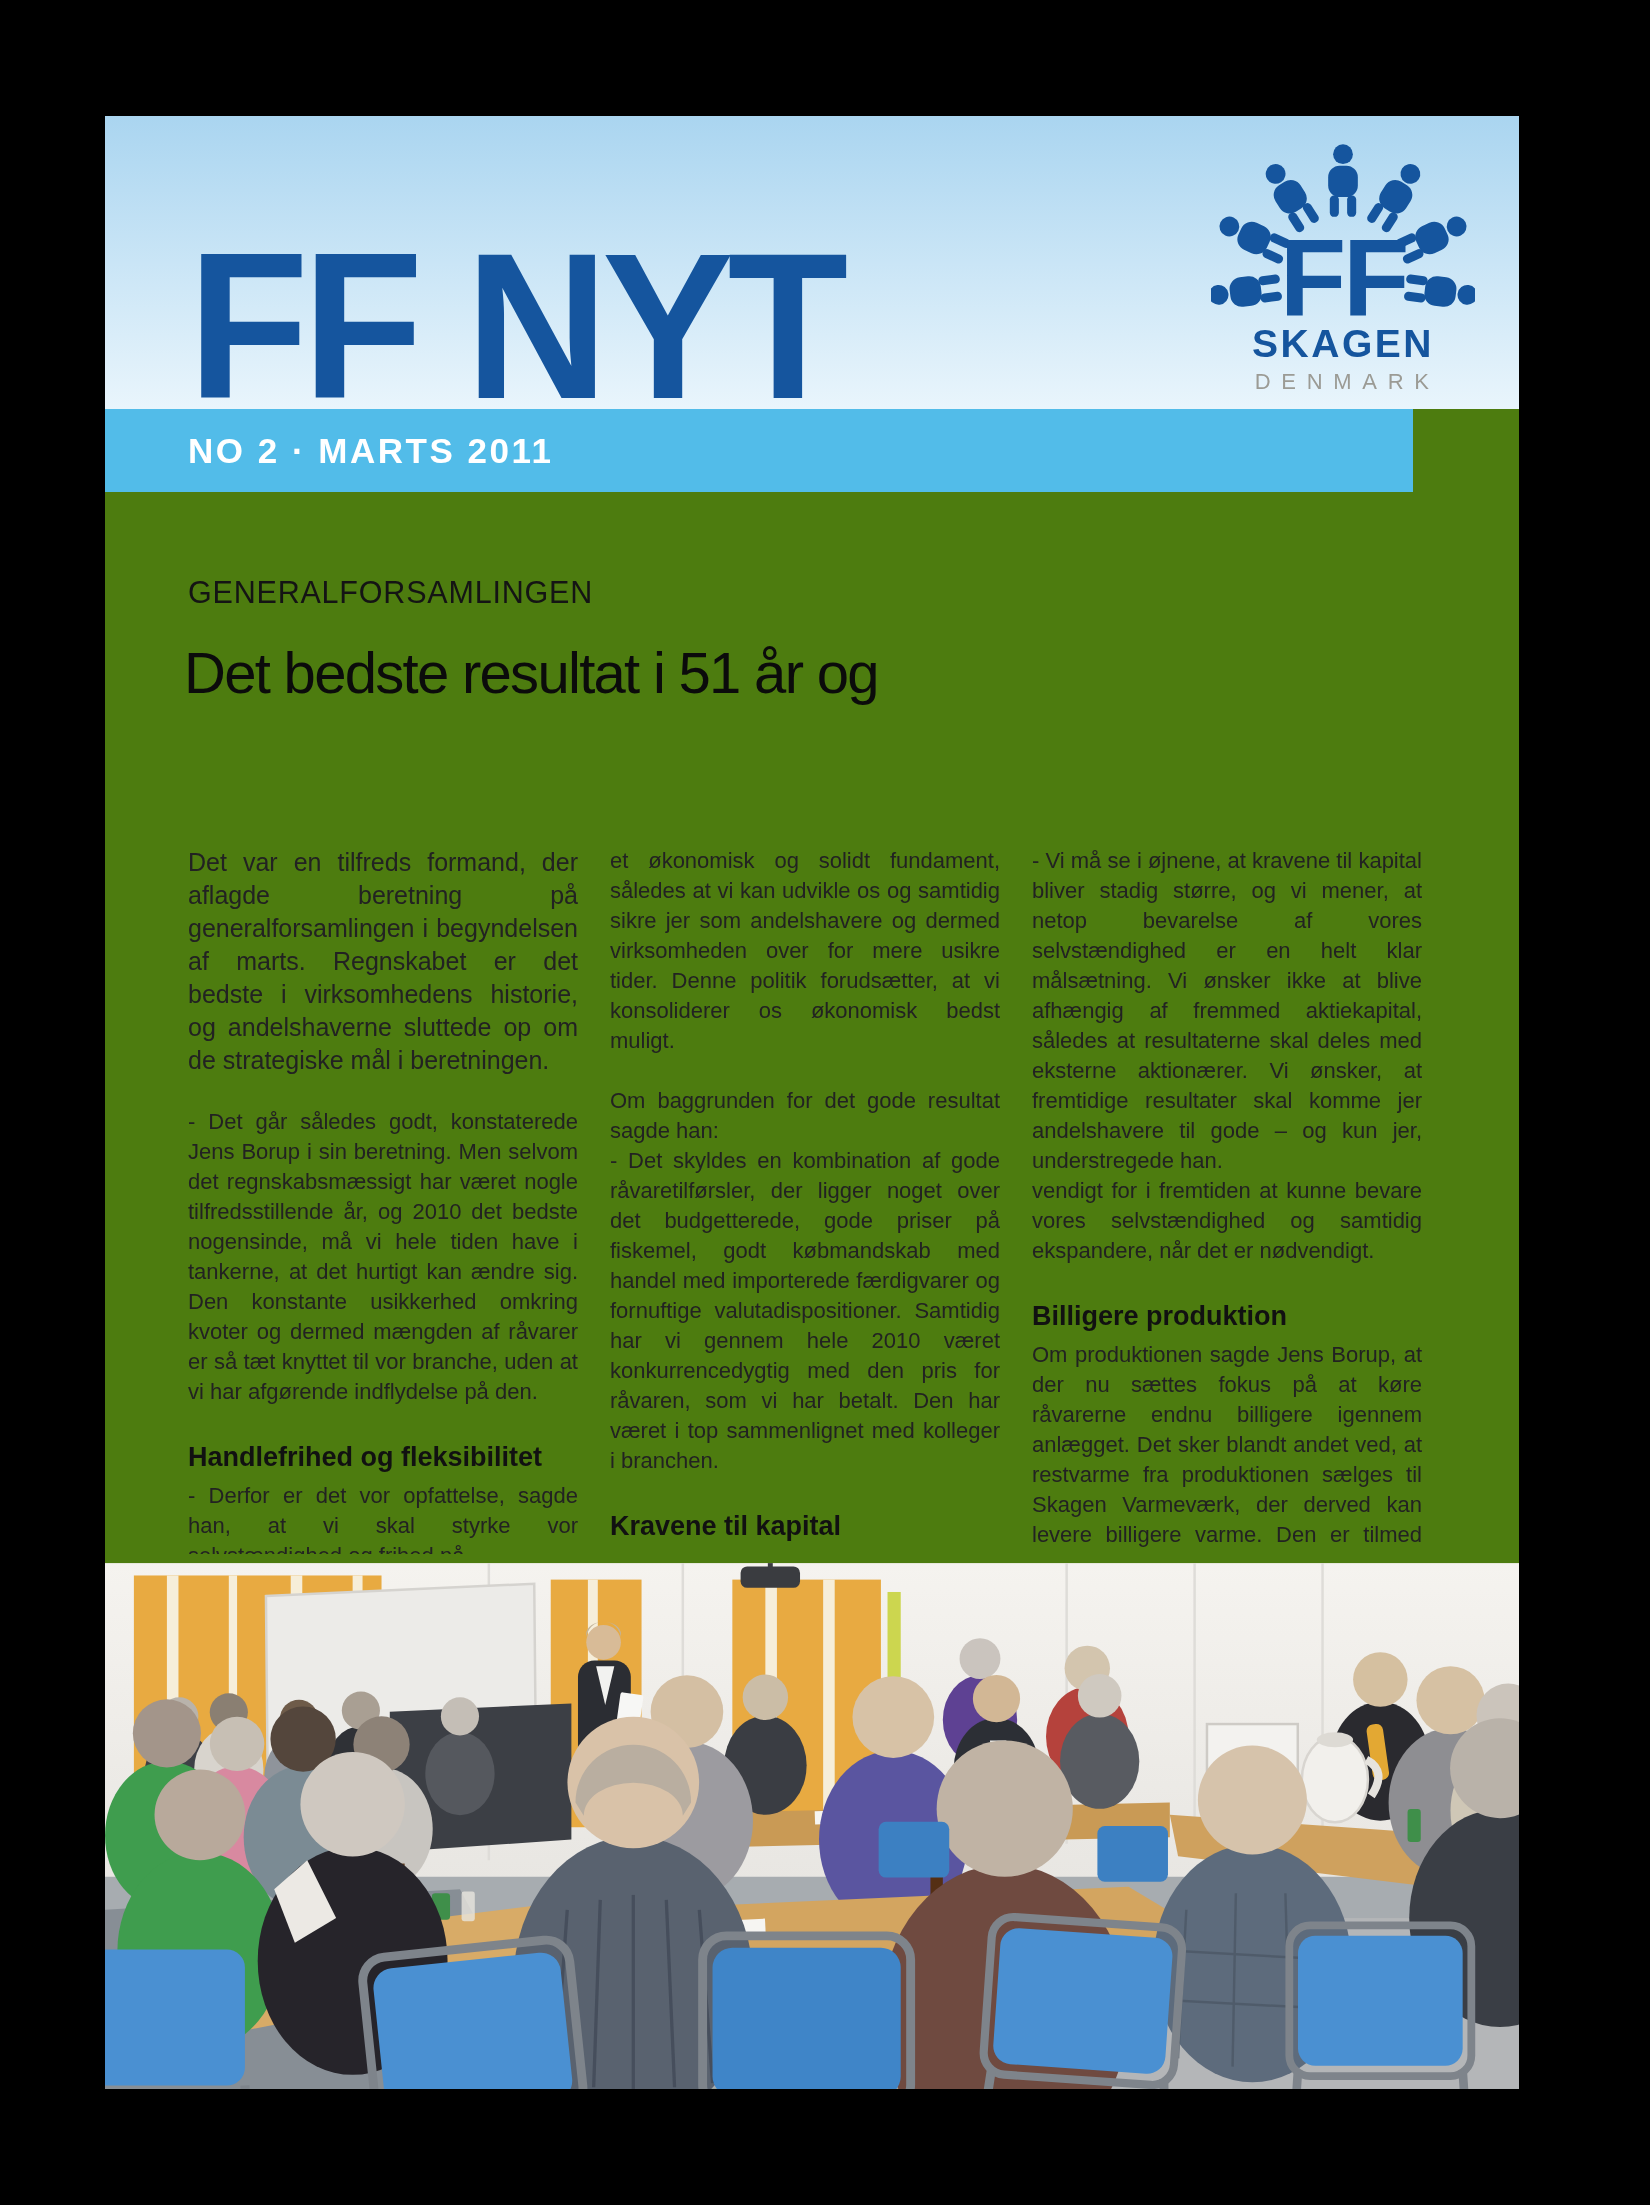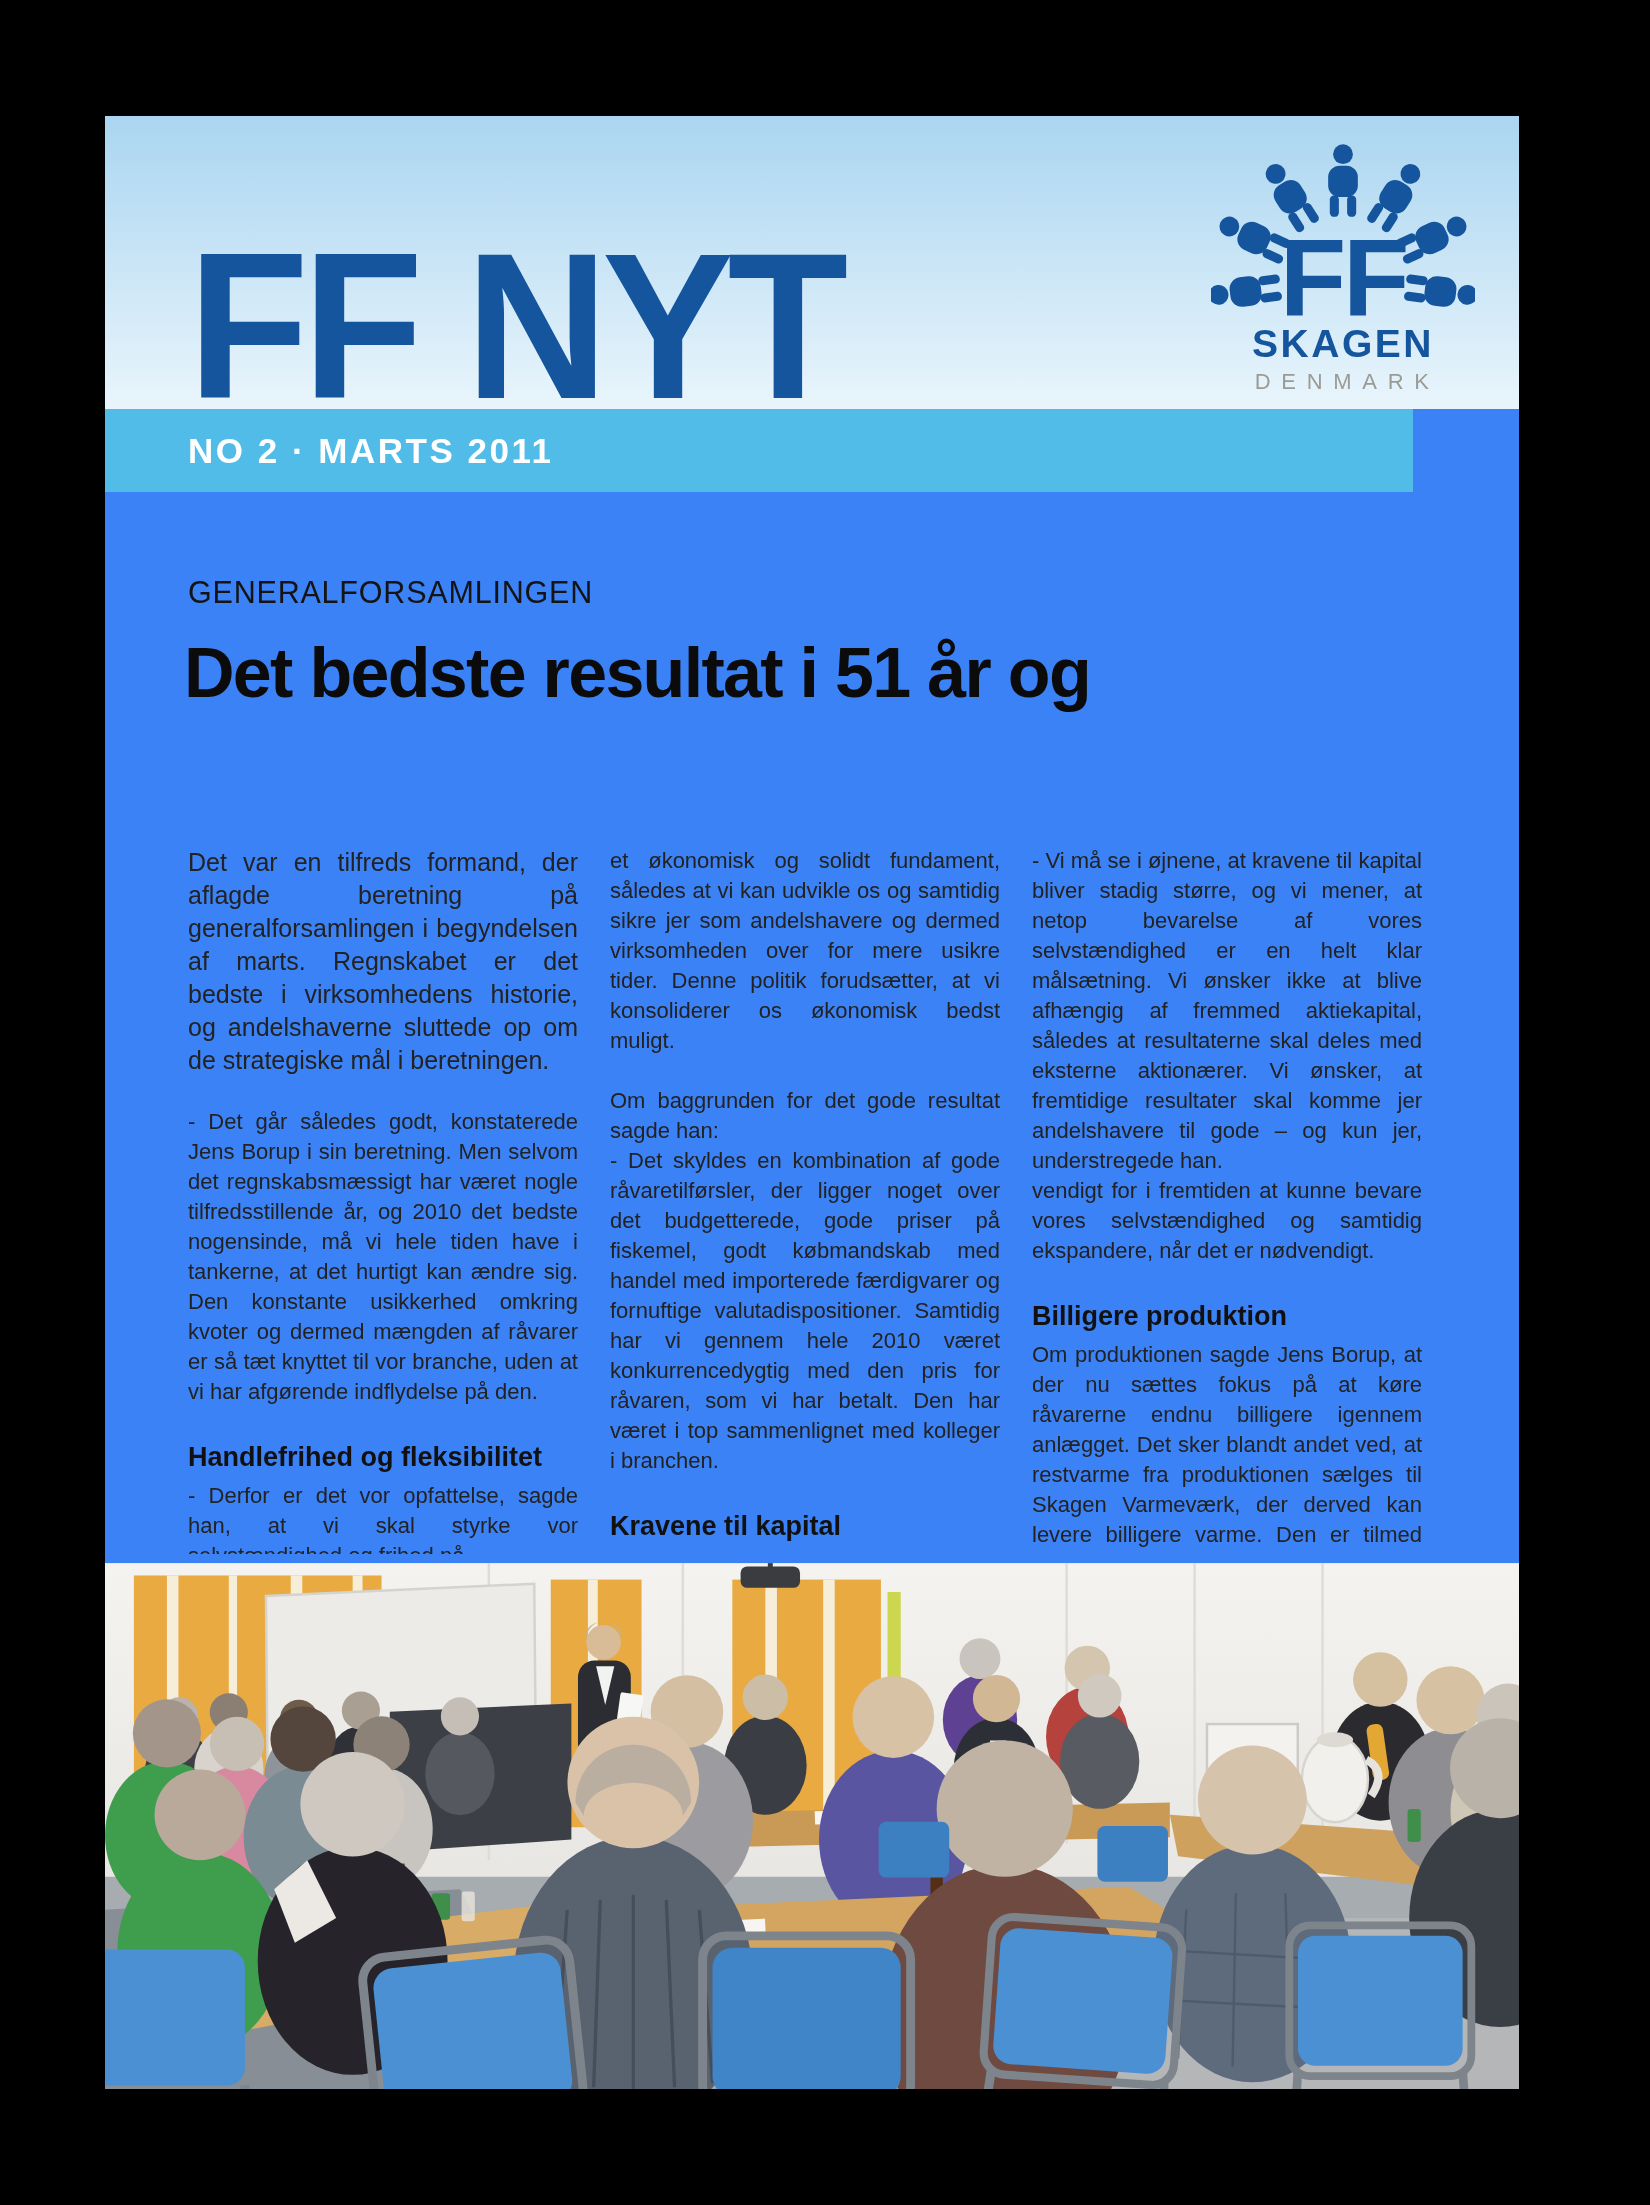--- a/index.html
+++ b/index.html
@@ -6,39 +6,39 @@
     --brand-blue:#15559e;
     --bar-blue:#52bce9;
     --grad-top:#aad5f0;
     --grad-bottom:#e9f5fc;
     --denmark-gray:#9b9b95;
     --text-dark:#141414;
   }
   *{margin:0;padding:0;box-sizing:border-box;}
   html,body{width:1651px;height:2205px;}
   body{background:#000;position:relative;font-family:"Liberation Sans",sans-serif;}
-  .page{position:absolute;left:105px;top:116px;width:1414px;height:1973px;background:#3b82f6;overflow:hidden;}
+  .page{position:absolute;left:105px;top:116px;width:1414px;height:1973px;background:#4d7c0f;overflow:hidden;}
 
   
   .masthead{position:absolute;left:0;top:0;width:1414px;height:293px;
     background:linear-gradient(to bottom,var(--grad-top),var(--grad-bottom));}
   .mast-title{position:absolute;left:83px;top:106px;font-size:208px;line-height:1;
     font-weight:bold;color:var(--brand-blue);letter-spacing:-6.6px;
     transform:scaleX(.95);transform-origin:left top;white-space:nowrap;}
   .logo{position:absolute;left:1106px;top:25px;width:264px;text-align:center;}
   .logo-name{font-size:39px;font-weight:bold;color:var(--brand-blue);letter-spacing:2.5px;margin-top:-10px;text-align:center;}
   .logo-country{font-size:22px;color:var(--denmark-gray);letter-spacing:10.7px;margin-top:3.3px;padding-left:8.3px;}
   .issue-bar{position:absolute;left:0;top:293px;width:1308px;height:83px;background:var(--bar-blue);}
   .issue-bar span{position:absolute;left:83px;top:0;line-height:83px;font-size:35px;
     font-weight:bold;color:#fff;letter-spacing:2.5px;}
 
   
   .kicker{position:absolute;left:83px;top:459px;font-size:30.5px;letter-spacing:0.8px;color:var(--text-dark);}
-  .headline{position:absolute;left:79px;top:499px;width:1288px;font-size:70px;line-height:116px;
-    font-weight:bold;letter-spacing:-1.7px;color:#0b0b0b;}
+  .headline{position:absolute;left:79px;top:499px;width:1288px;font-size:58px;line-height:116px;
+    font-weight:normal;letter-spacing:-1.7px;color:#0b0b0b;}
   .standfirst{position:absolute;left:83px;top:675px;font-size:31px;color:var(--text-dark);}
   .columns{position:absolute;left:83px;top:730px;width:1254px;height:708px;display:flex;gap:32px;overflow:hidden;}
   .col{width:390px;flex:0 0 390px;color:#222;}
   .col p{font-size:22px;line-height:30px;text-align:justify;}
   .col p.lead{font-size:25px;line-height:33px;}
   .col p.gap{margin-top:30px;}
   .col h3{font-size:27px;line-height:31px;margin-top:35px;margin-bottom:8.3px;color:#111;}
 
   .caption{position:absolute;right:87px;top:1486px;font-size:25px;font-style:italic;color:#1f1f1f;z-index:3;}
 

